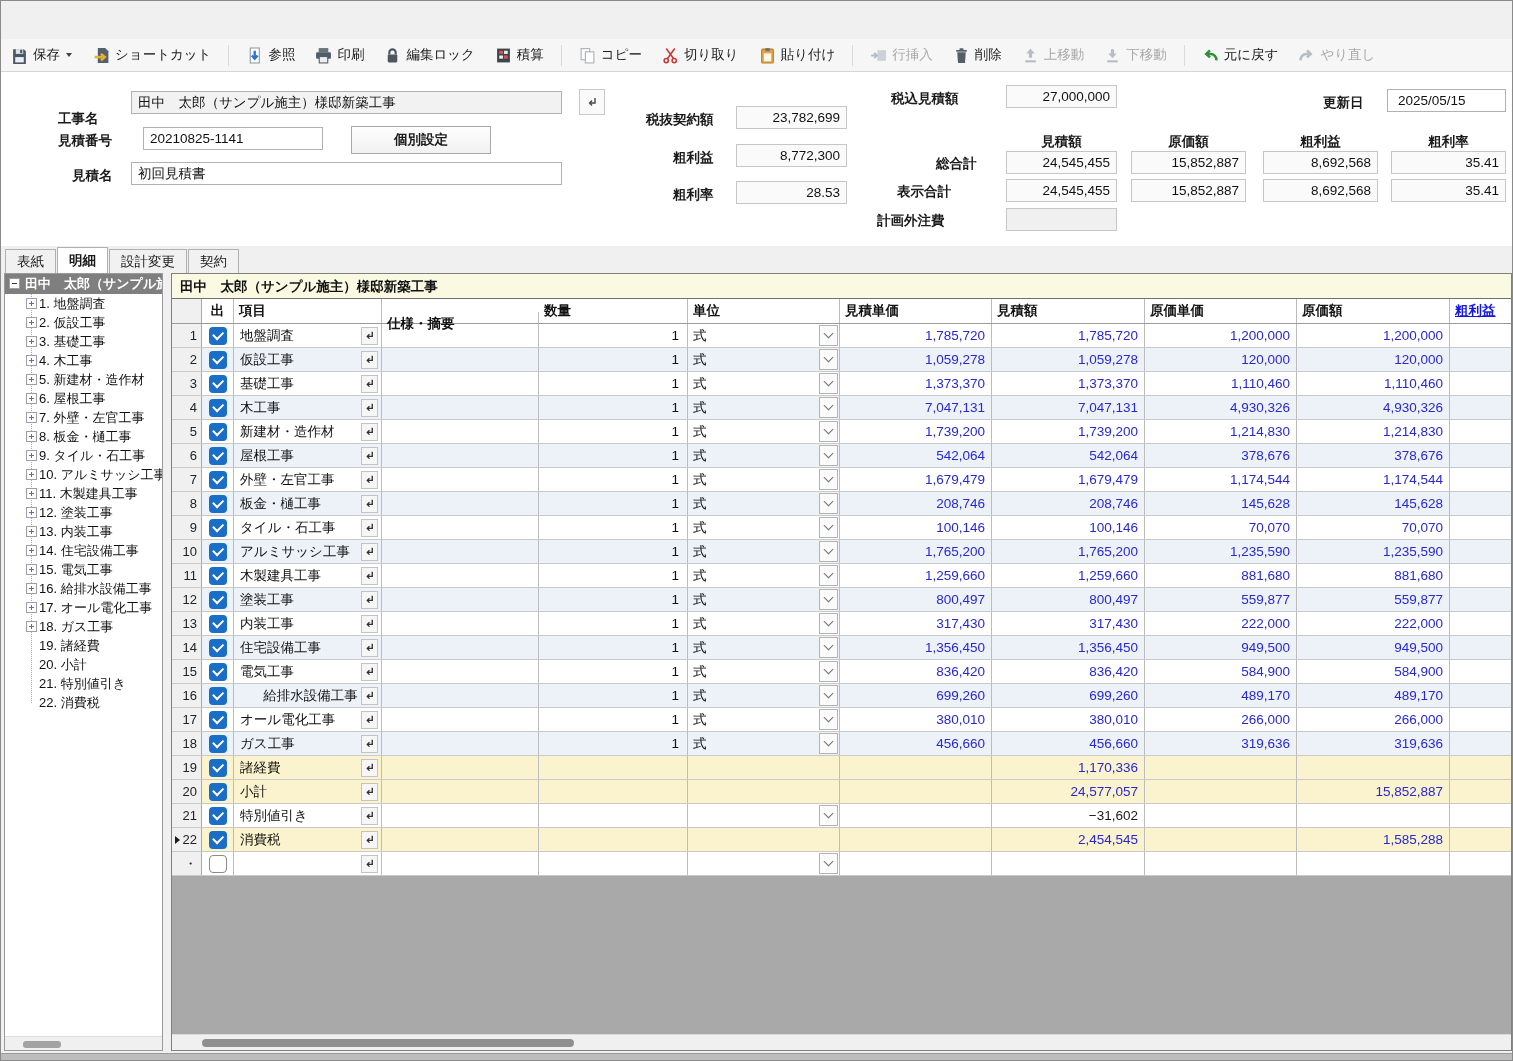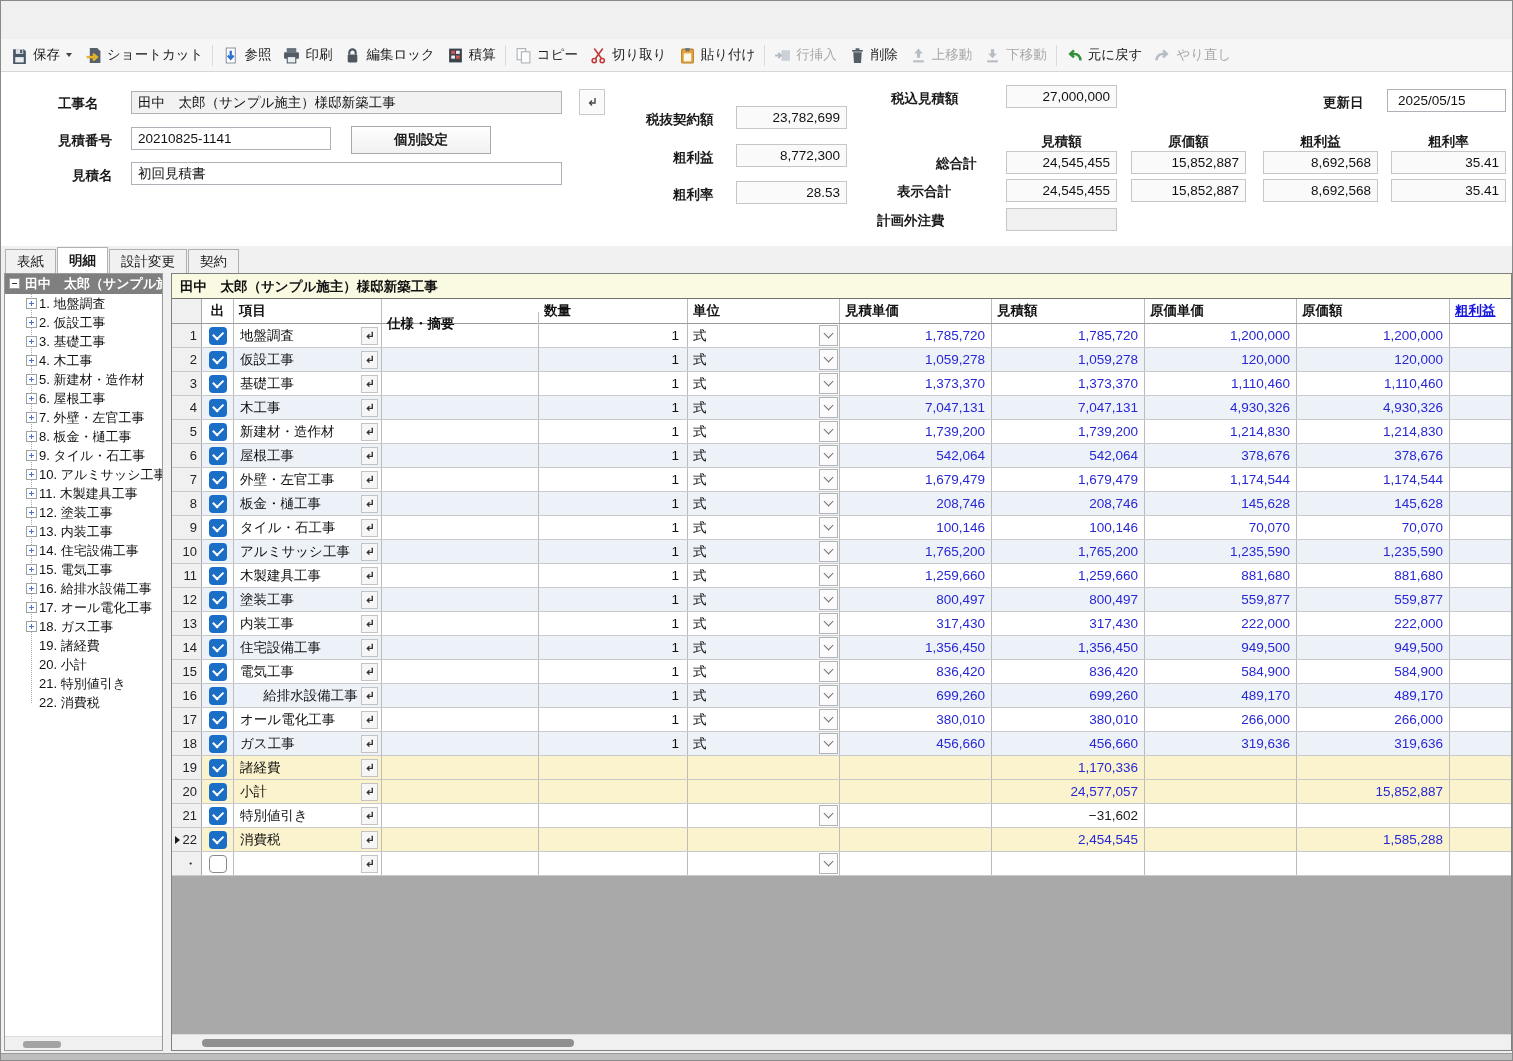--- a/index.html
+++ b/index.html
@@ -11,21 +11,21 @@
 .titlebar { position:absolute; left:0; top:0; right:0; height:38px; background:#f2f2f2; border-bottom:1px solid #e3e3e3; display:flex; align-items:center; }
 .app-badge { width:25px; height:25px; margin:0 10px 0 8px; border-radius:5px; background:#14a3e0; color:#fff; font-weight:bold; font-size:7px; line-height:1.1; display:flex; flex-direction:column; align-items:center; justify-content:center; font-style:italic; }
 .title-text { font-size:15px; color:#4a4a4a; letter-spacing:.5px; }
 .win-controls { margin-left:auto; display:flex; height:100%; }
 .win-btn { width:47px; height:100%; display:flex; align-items:center; justify-content:center; color:#5f5f5f; }
 .glyph-min { width:12px; height:1px; background:#5f5f5f; }
 .glyph-max { width:11px; height:11px; border:1px solid #5f5f5f; }
 .glyph-close { font-size:17px; line-height:1; }
 
 
-.toolbar { position:absolute; left:0; top:38px; right:0; height:33px; background:#f6f6f6; border-bottom:1px solid #d6d6d6; display:flex; align-items:center; padding-left:4px; }
+.toolbar { position:absolute; left:0; top:38px; right:0; height:33px; background:#f6f6f6; border-bottom:1px solid #d6d6d6; display:flex; align-items:center; padding-left:4px;gap:8px; }
 .tb-btn { display:flex; align-items:center; gap:5px; padding:3px 6px; font-size:13.5px; color:#1b1b1b; white-space:nowrap; }
 .tb-btn.disabled { color:#a8a8a8; }
 .tb-btn svg { width:17px; height:17px; }
 .tb-sep { width:1px; height:21px; background:#dadada; margin:0 3px; }
 .split-arrow { width:0; height:0; border-left:3.5px solid transparent; border-right:3.5px solid transparent; border-top:4px solid #444; margin:0 1px; }
 
 
 .form-area { position:absolute; left:0; top:71px; right:0; height:174px; background:#fff; }
 .flabel { position:absolute; font-size:13.5px; font-weight:bold; color:#1a1a1a; white-space:nowrap; }
 .ffield { position:absolute; height:23px; border:1px solid #aeb2b8; background:#fff; font-size:13.5px; color:#111; padding:2px 6px; line-height:17px; white-space:nowrap; overflow:hidden; }
@@ -238,31 +238,31 @@
           <svg viewBox="0 0 16 16">
             <path d="M2.5 12.5a5.5 5.5 0 0 1 5.5-6h3.5" fill="none" stroke="#b7bdc4" stroke-width="2.4"></path>
             <path d="M8.5 3.2L12 6.5 8.5 9.8" fill="none" stroke="#b7bdc4" stroke-width="2.4"></path>
           </svg>
         </span>
         <span>やり直し</span>
       </div>
     </div>
 
   <div class="form-area">
-    <div class="flabel" style="left:57px;top:23px;">工事名</div>
+    <div class="flabel" style="left:57px;top:38px;">工事名</div>
     <div class="ffield readonly" style="left:130px;top:19px;width:431px;">田中　太郎（サンプル施主）様邸新築工事</div>
     <div class="mini-btn" style="left:578px;top:17px;">
       <svg width="12" height="12" viewBox="0 0 12 12">
           <path d="M9 2v5H4" fill="none" stroke="#444" stroke-width="1.4"></path>
           <path d="M6 4.6 3.6 7 6 9.4" fill="none" stroke="#444" stroke-width="1.4"></path>
         </svg>
     </div>
 
     <div class="flabel" style="left:57px;top:60px;">見積番号</div>
-    <div class="ffield" style="left:130px;top:55px;width:200px;">20210825-1141</div>
+    <div class="ffield" style="left:142px;top:55px;width:180px;">20210825-1141</div>
     <div class="btn" style="left:350px;top:54px;width:140px;height:28px;">個別設定</div>
 
     <div class="flabel" style="left:71px;top:95px;">見積名</div>
     <div class="ffield" style="left:130px;top:90px;width:431px;">初回見積書</div>
 
     <div class="flabel" style="left:645px;top:39px;">税抜契約額</div>
     <div class="sumfield" style="left:735px;top:34px;width:111px;">23,782,699</div>
 
     <div class="flabel" style="left:672px;top:77px;">粗利益</div>
     <div class="sumfield" style="left:735px;top:72px;width:111px;">8,772,300</div>

